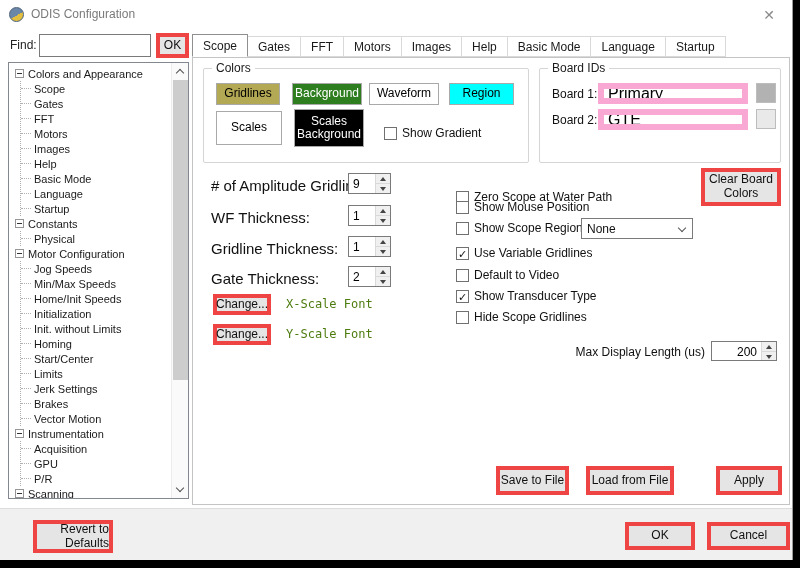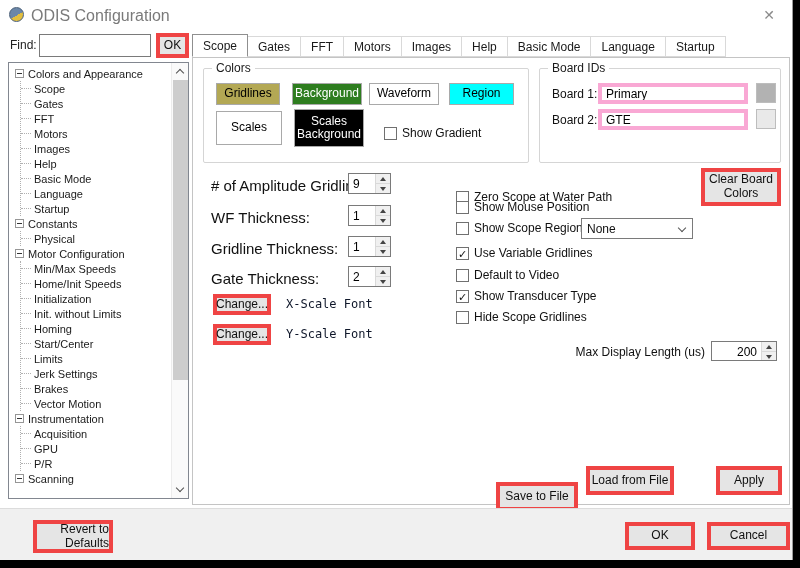--- a/index.html
+++ b/index.html
@@ -7,21 +7,21 @@
   body { background:#000; font-family:"Liberation Sans", sans-serif; position:relative; overflow:hidden; }
 
   .window { position:absolute; left:0; top:0; width:793px; height:560px; background:#fff;
             border-right:1px solid #9b9b9b; border-bottom:1px solid #9b9b9b; }
 
   
   .titlebar { position:absolute; left:0; top:0; width:100%; height:28px; background:#fff; }
   .app-icon { position:absolute; left:9px; top:7px; width:15px; height:15px; border-radius:50%;
               background:linear-gradient(150deg,#6b87a8 0 55%,#e3bf3f 55% 100%);
               border:1px solid #4a5f78; }
-  .title-text { position:absolute; left:31px; top:7px; font-size:16px; color:#7a7a7a; }
+  .title-text { position:absolute; left:31px; top:7px; font-size:12px; color:#7a7a7a; }
   .close-btn { position:absolute; right:14px; top:6px; width:18px; height:18px; color:#8a8a8a;
                font-size:14px; text-align:center; line-height:18px; cursor:default; }
 
   
   .find-label { position:absolute; left:10px; top:38px; font-size:12px; color:#222; }
   .find-input { position:absolute; left:39px; top:34px; width:112px; height:23px;
                 border:1px solid #7a7a7a; font-size:12px; padding:0 4px; outline:none;
                 font-family:"Liberation Sans", sans-serif; }
   .find-ok { position:absolute; left:156px; top:33px; width:33px; height:25px; }
 
@@ -79,22 +79,22 @@
   .cbtn:nth-child(6) { left:90px;  top:40px; width:70px; height:38px; }
 
   .checkrow { display:flex; align-items:center; font-size:12px; color:#111; white-space:nowrap; }
   .cbox { width:13px; height:13px; border:1px solid #707070; background:#fff; margin-right:5px;
           flex:0 0 13px; position:relative; font-size:11px; line-height:12px; text-align:center; color:#111; }
   .gb-colors .gradient-chk { position:absolute; left:180px; top:57px; }
 
   .brow { position:absolute; left:0; height:22px; width:100%; }
   .brow:nth-of-type(1) { top:14px; } .brow:nth-of-type(2) { top:40px; }
   .brow .blabel { position:absolute; left:12px; top:4px; font-size:12px; color:#111; }
-  .brow .binput { position:absolute; left:58px; top:0; width:150px; height:21px; border:4px solid #f9a8d4;
-                  font-size:12px; padding:0 4px; outline:none; font-family:"Liberation Sans", sans-serif; }
+  .brow .binput { position:absolute; left:58px; top:0; width:150px; height:21px; border:6px solid #f9a8d4;
+                  font-size:16px; padding:0 4px; outline:none; font-family:"Liberation Sans", sans-serif; }
   .brow .swatch { position:absolute; left:216px; top:0; width:20px; height:20px; border:1px solid #bdbdbd; }
 
   
   .srow { position:absolute; left:18px; width:240px; height:21px; }
   .srow .slabel { position:absolute; left:0; top:4px; font-size:15px; color:#111; }
   .spinbox { position:absolute; left:137px; top:0; width:43px; height:21px; border:1px solid #7a7a7a;
              background:#fff; font-size:12px; }
   .spinbox .sval { position:absolute; left:4px; top:3px; }
   .spinbox.right .sval { left:auto; right:19px; }
   .spinner { position:absolute; right:0; top:0; bottom:0; width:15px; display:flex; flex-direction:column; }
@@ -102,38 +102,38 @@
   .spinner .sb + .sb { border-top:1px solid #d9d9d9; }
   .tri-up, .tri-dn { position:absolute; left:4px; width:0; height:0;
                      border-left:3px solid transparent; border-right:3px solid transparent; }
   .tri-up { top:3px; border-bottom:4px solid #444; }
   .tri-dn { top:3px; border-top:4px solid #444; }
 
   
   .frow { position:absolute; left:20px; height:22px; }
   .frow .change-btn { position:absolute; left:0; top:0; width:58px; height:21px; }
   .frow .font-label { position:absolute; left:73px; top:3px; font-family:"DejaVu Sans Mono", monospace;
-                      font-size:12px; color:#0f172a; white-space:nowrap; }
+                      font-size:12px; color:#4d7c0f; white-space:nowrap; }
 
   
   .optcol .checkrow { position:absolute; left:263px; }
   .combo { position:absolute; left:125px; top:-3px; width:112px; height:21px; border:1px solid #7a7a7a;
            background:#fff; font-size:12px; }
   .combo .cval { position:absolute; left:5px; top:3px; }
   .combo .cchev { position:absolute; right:7px; top:6px; width:6px; height:6px;
                   border-right:1px solid #555; border-bottom:1px solid #555; transform:rotate(45deg); }
 
   .clear-board-btn { position:absolute; left:508px; top:110px; width:80px; height:38px; }
 
   .maxdisp-label { position:absolute; left:330px; top:287px; width:182px; text-align:right;
                    font-size:12px; color:#111; }
   .maxdisp-spin { position:absolute; left:518px; top:283px; width:66px; height:20px; border:1px solid #7a7a7a;
                   background:#fff; font-size:12px; }
 
-  .save-btn { position:absolute; left:303px; top:424px; width:82px; height:29px; }
+  .save-btn { position:absolute; left:303px; top:408px; width:73px; height:29px; }
   .load-btn { position:absolute; left:393px; top:408px; width:88px; height:29px; }
   .apply-btn { position:absolute; left:523px; top:408px; width:66px; height:29px; }
 
   
   .footer { position:absolute; left:0; top:508px; width:792px; height:52px; background:#f0f0f0;
             border-top:1px solid #dcdcdc; }
   .revert-btn { position:absolute; left:33px; top:11px; width:80px; height:33px;text-align:right; }
   .ok-btn { position:absolute; left:625px; top:13px; width:70px; height:28px; }
   .cancel-btn { position:absolute; left:707px; top:13px; width:83px; height:28px; }
 </style>
@@ -210,20 +210,24 @@
             <span class="tlabel">Physical</span>
           </div>
         </div>
         <div class="trow root">
           <span class="expander">
             <span class="minus"></span>
           </span>
           <span class="tlabel">Motor Configuration</span>
         </div>
         <div class="tgroup">
+          <div class="trow child">
+            <span class="dash"></span>
+            <span class="tlabel">Jog Speeds</span>
+          </div>
           <div class="trow child">
             <span class="dash"></span>
             <span class="tlabel">Min/Max Speeds</span>
           </div>
           <div class="trow child">
             <span class="dash"></span>
             <span class="tlabel">Home/Init Speeds</span>
           </div>
           <div class="trow child">
             <span class="dash"></span>

